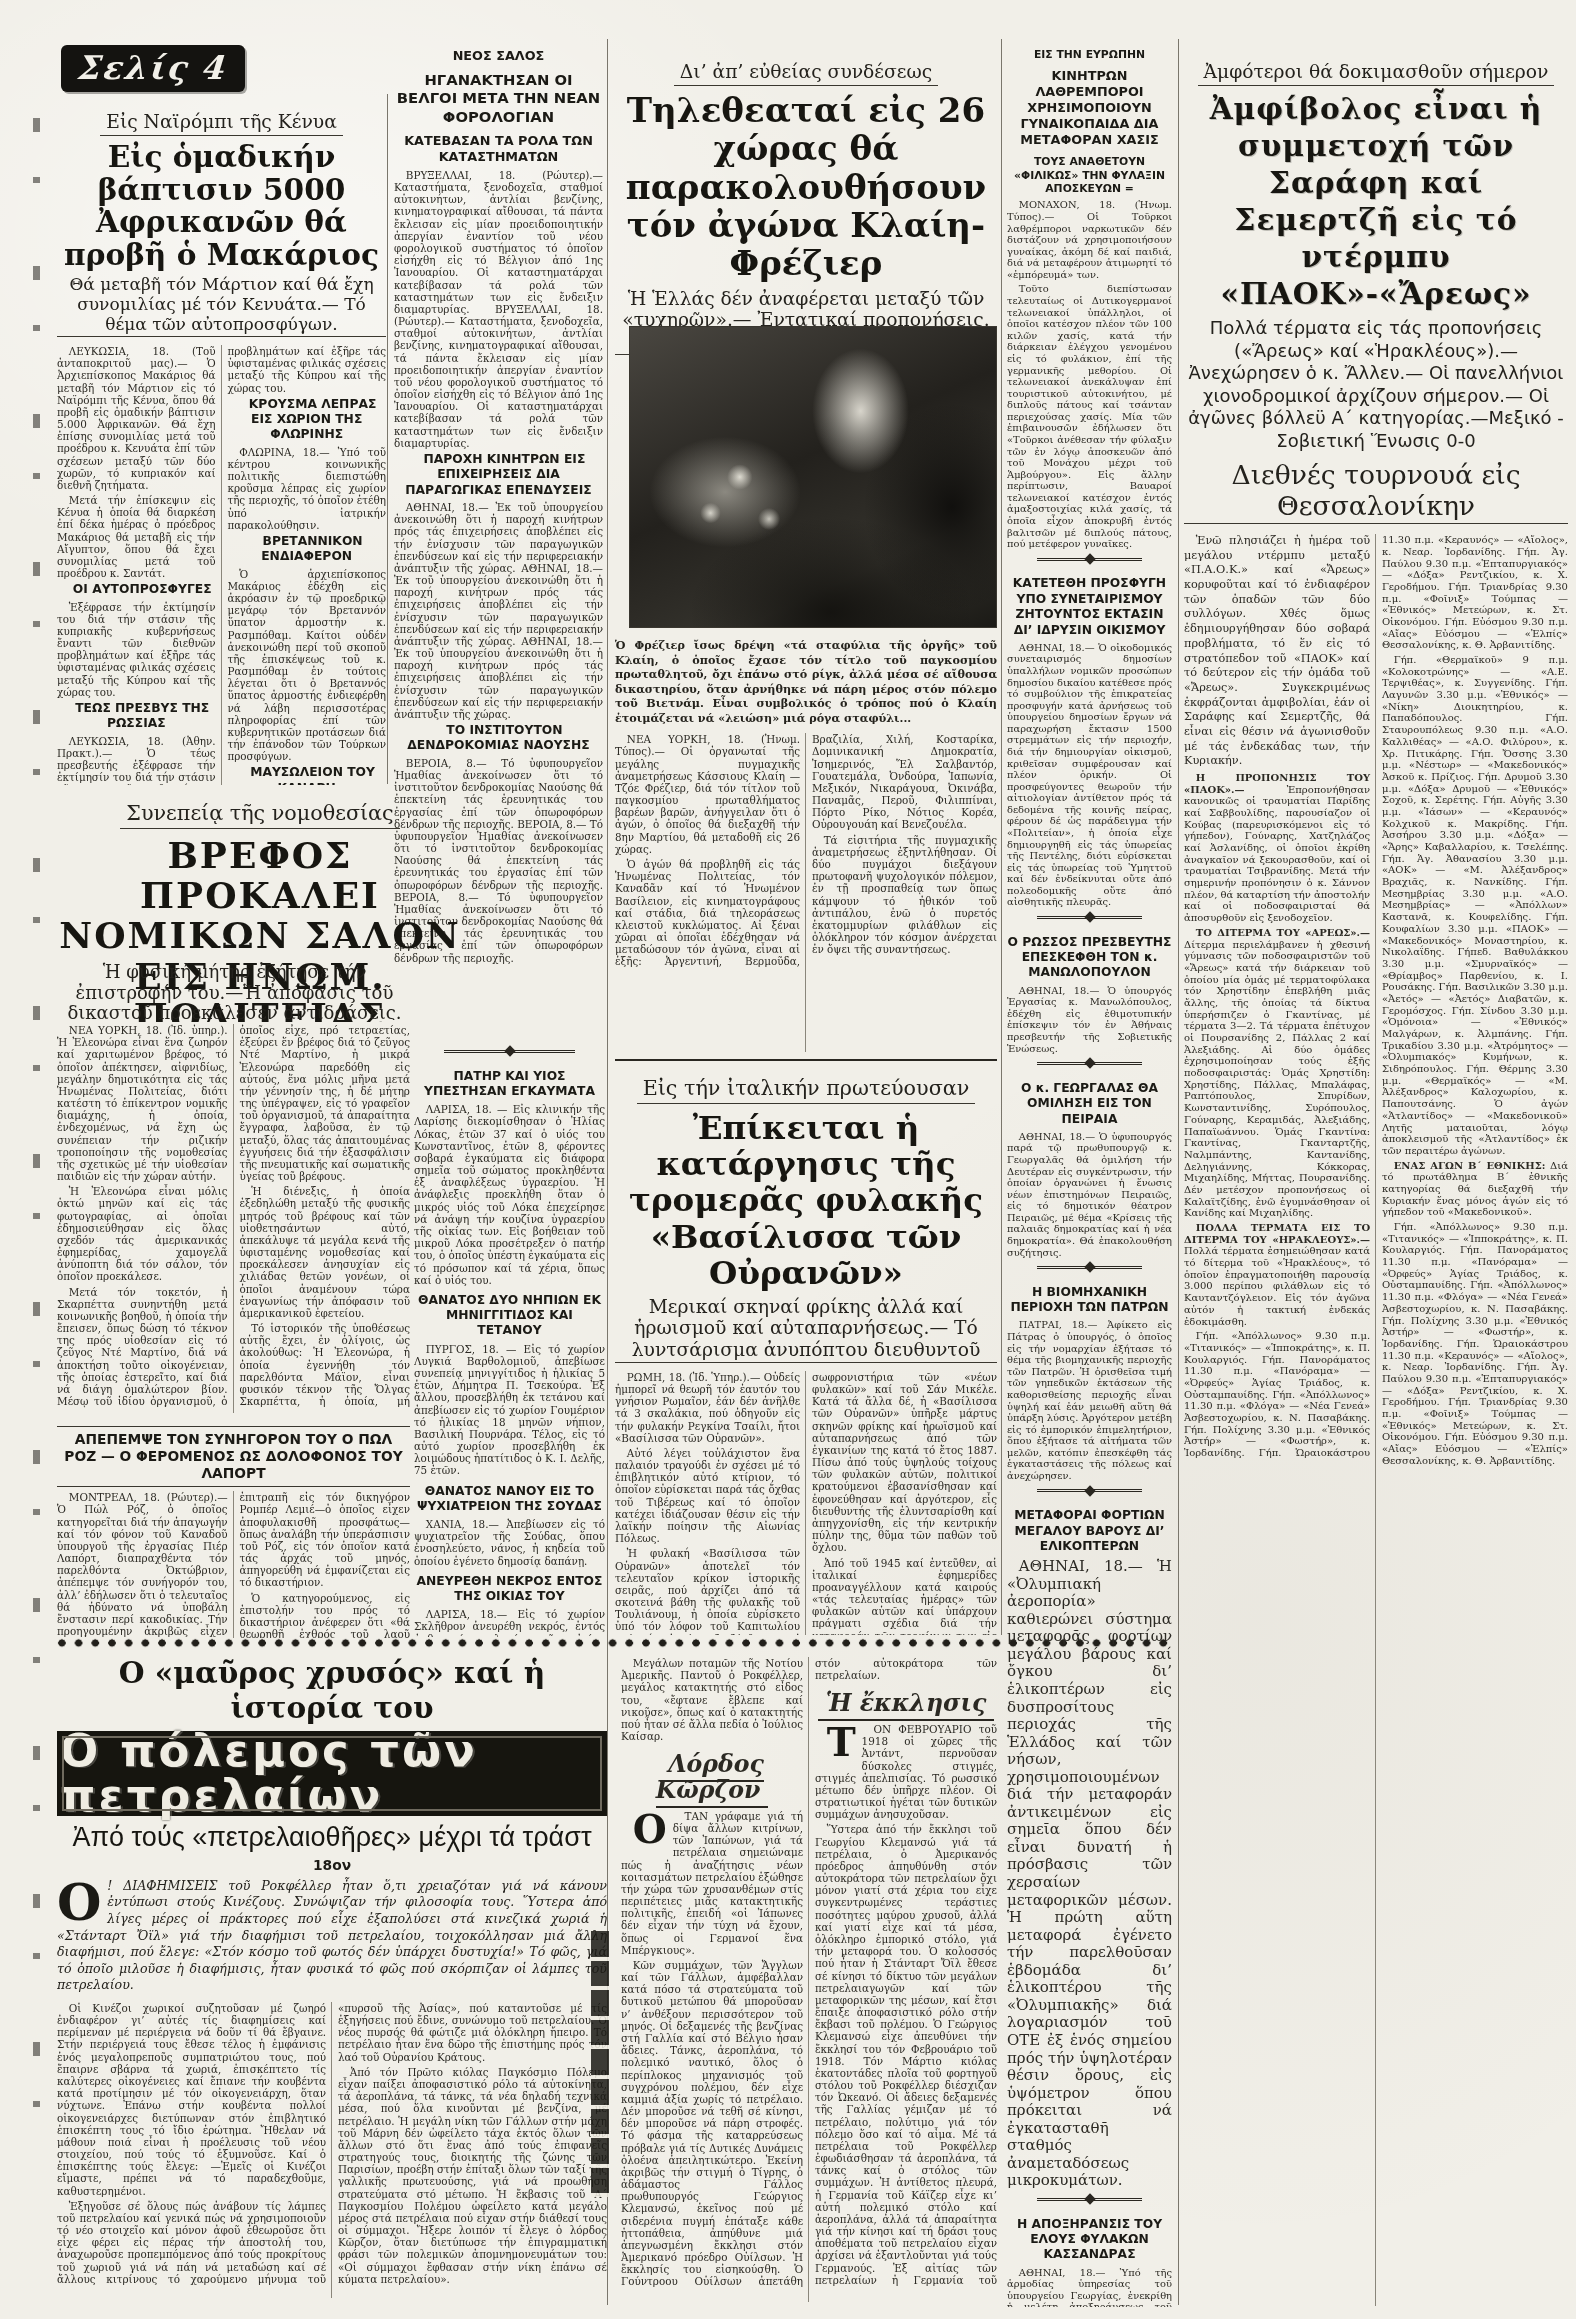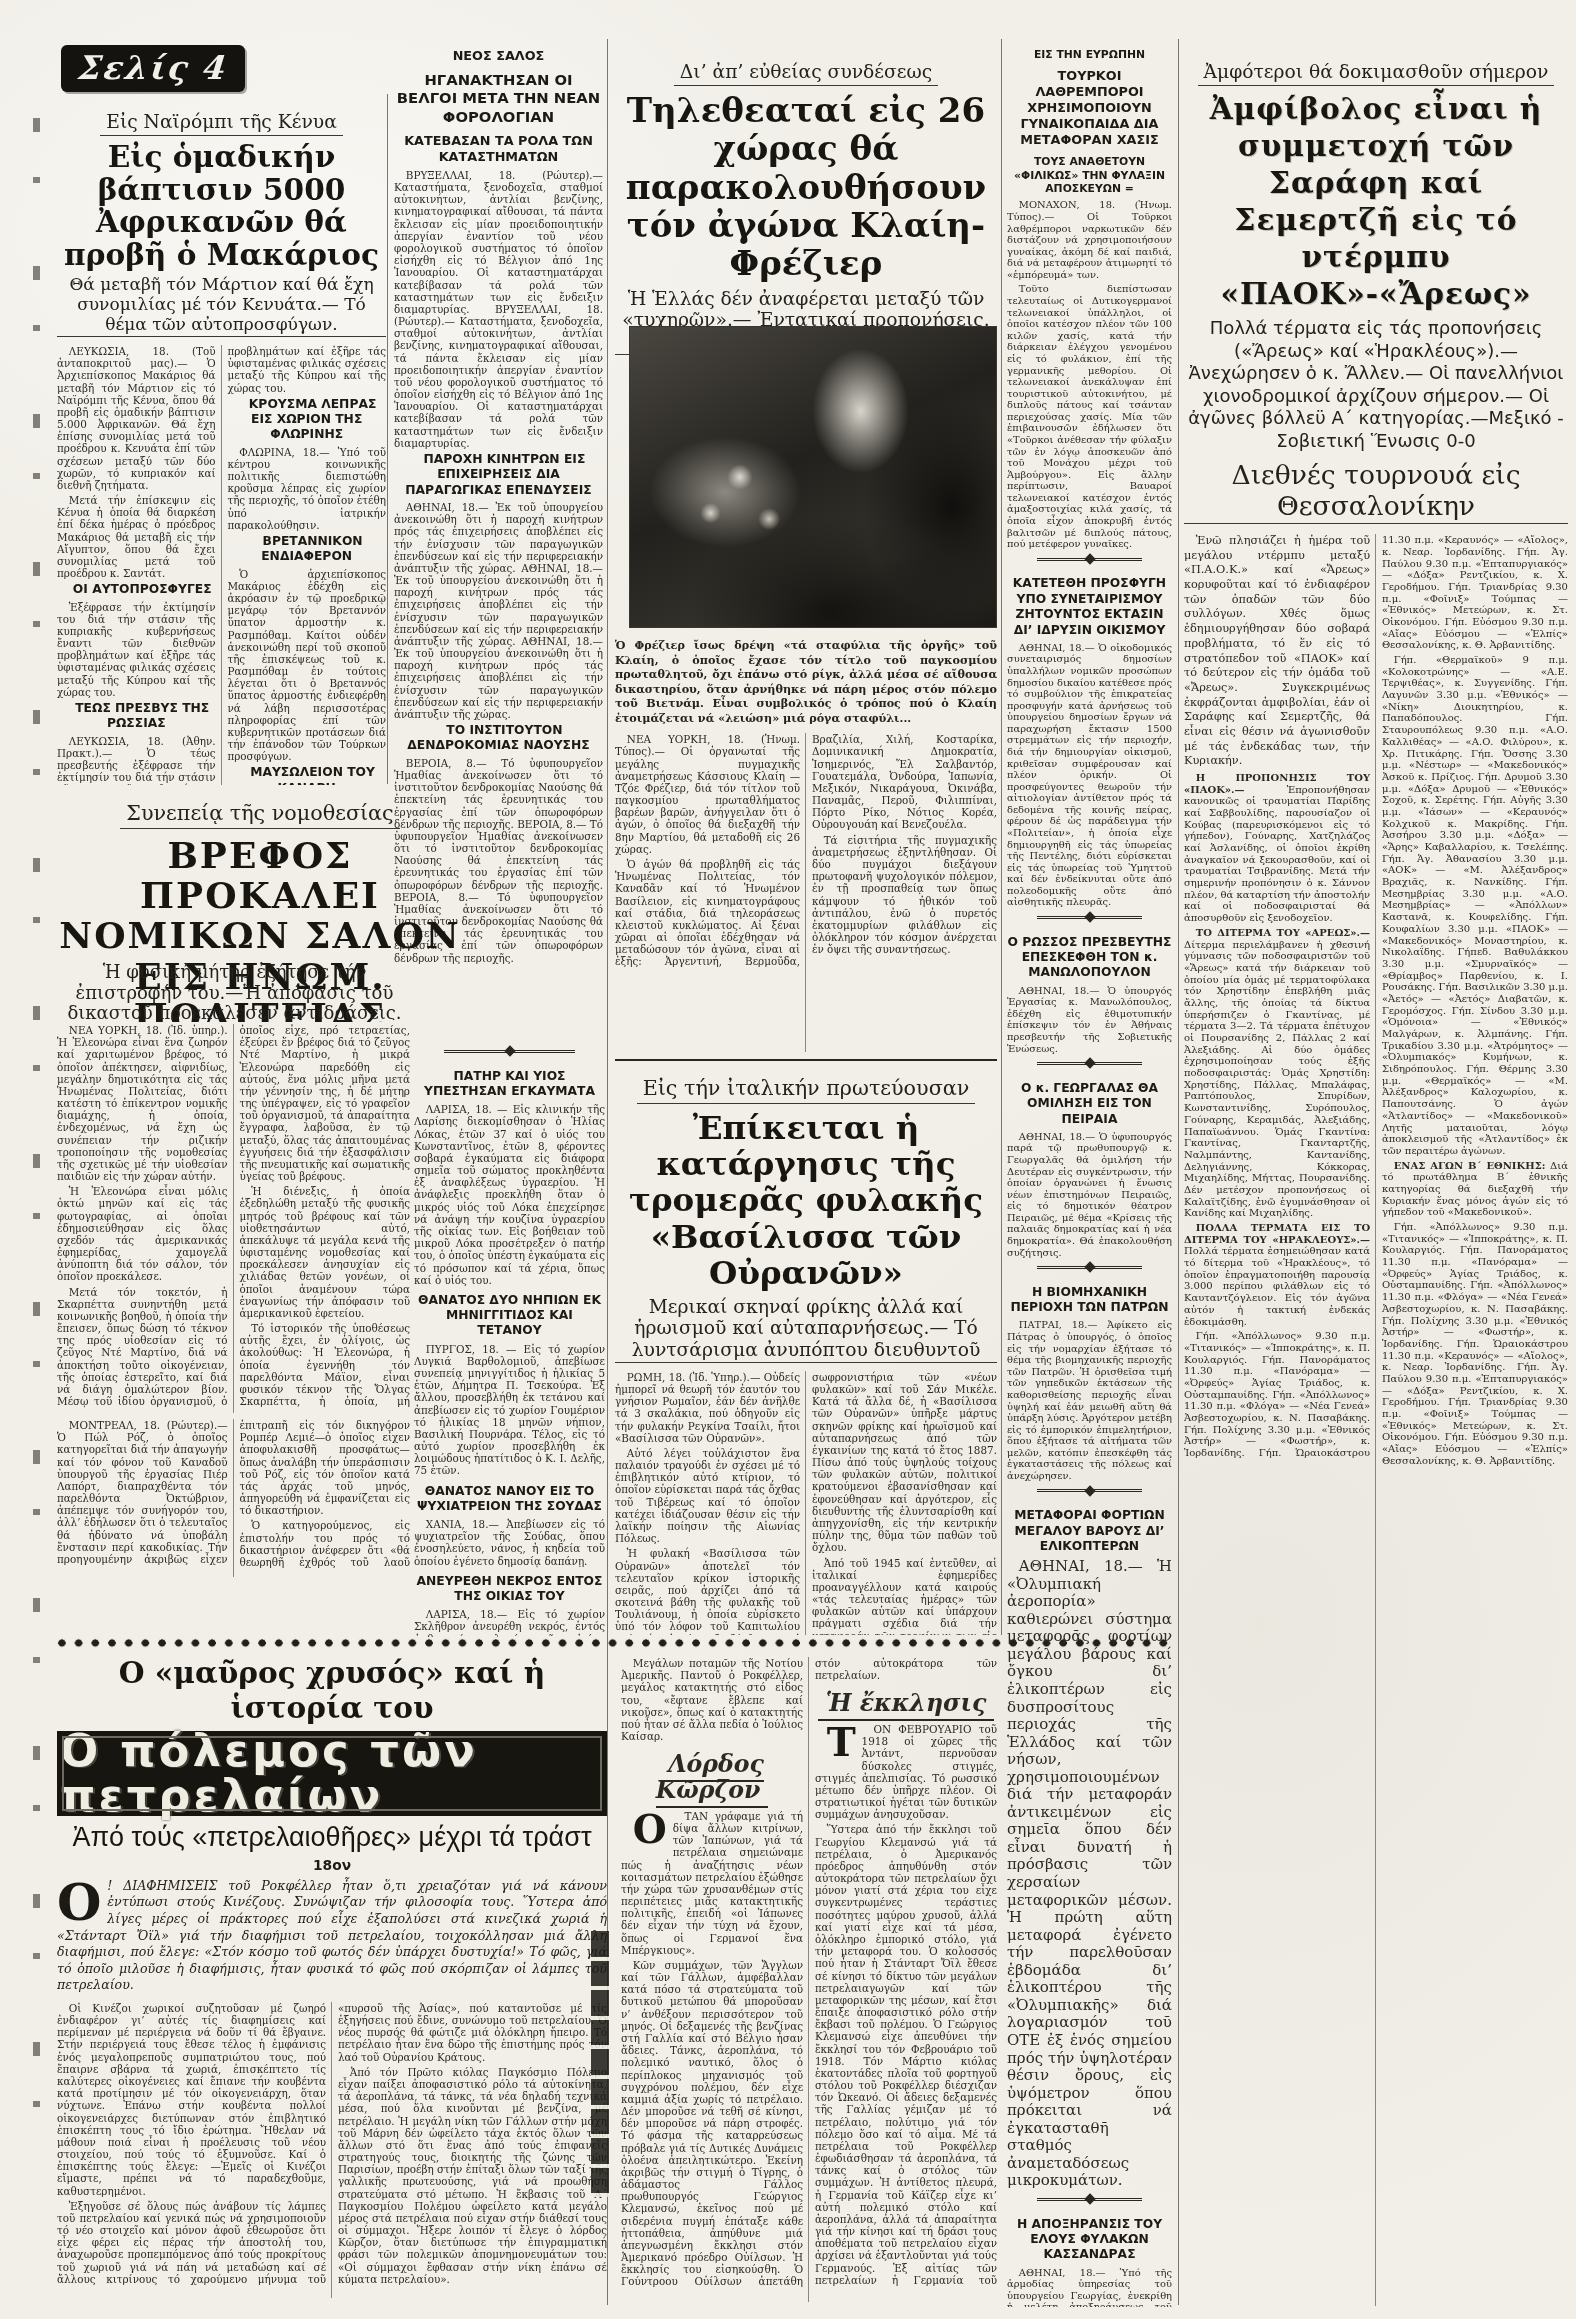--- a/index.html
+++ b/index.html
@@ -132,20 +132,21 @@
   <div class="blk body-txt cols2" style="left:57px;top:1024px;width:353px;height:389px">
       <p>ΝΕΑ ΥΟΡΚΗ, 18. (Ἰδ. ὑπηρ.). Ἡ Ἐλεονώρα εἶναι ἕνα ζωηρόν καί χαριτωμένον βρέφος, τό ὁποῖον ἀπέκτησεν, αἰφνιδίως, μεγάλην δημοτικότητα εἰς τάς Ἡνωμένας Πολιτείας, διότι κατέστη τό ἐπίκεντρον νομικῆς διαμάχης, ἡ ὁποία, ἐνδεχομένως, νά ἔχη ὡς συνέπειαν τήν ριζικήν τροποποίησιν τῆς νομοθεσίας τῆς σχετικῶς μέ τήν υἱοθεσίαν παιδιῶν εἰς τήν χώραν αὐτήν.</p>
       <p>Ἡ Ἐλεονώρα εἶναι μόλις ὀκτώ μηνῶν καί εἰς τάς φωτογραφίας, αἱ ὁποῖαι ἐδημοσιεύθησαν εἰς ὅλας σχεδόν τάς ἀμερικανικάς ἐφημερίδας, χαμογελᾶ ἀνύποπτη διά τόν σάλον, τόν ὁποῖον προεκάλεσε.</p>
       <p>Μετά τόν τοκετόν, ἡ Σκαρπέττα συνηντήθη μετά κοινωνικῆς βοηθοῦ, ἡ ὁποία τήν ἔπεισεν, ὅπως δώση τό τέκνον της πρός υἱοθεσίαν εἰς τό ζεῦγος Ντέ Μαρτίνο, διά νά ἀποκτήση τοῦτο οἰκογένειαν, τῆς ὁποίας ἐστερεῖτο, καί διά νά διάγη ὁμαλώτερον βίον. Μέσῳ τοῦ ἰδίου ὀργανισμοῦ, ὁ ὁποῖος εἶχε, πρό τετραετίας, ἐξεύρει ἕν βρέφος διά τό ζεῦγος Ντέ Μαρτίνο, ἡ μικρά Ἐλεονώρα παρεδόθη εἰς αὐτούς, ἕνα μόλις μῆνα μετά τήν γέννησίν της, ἡ δέ μήτηρ της ὑπέγραψεν, εἰς τό γραφεῖον τοῦ ὀργανισμοῦ, τά ἀπαραίτητα ἔγγραφα, λαβοῦσα, ἐν τῷ μεταξύ, ὅλας τάς ἀπαιτουμένας ἐγγυήσεις διά τήν ἐξασφάλισιν τῆς πνευματικῆς καί σωματικῆς ὑγείας τοῦ βρέφους.</p>
       <p>Ἡ διένεξις, ἡ ὁποία ἐξεδηλώθη μεταξύ τῆς φυσικῆς μητρός τοῦ βρέφους καί τῶν υἱοθετησάντων αὐτό, ἀπεκάλυψε τά μεγάλα κενά τῆς ὑφισταμένης νομοθεσίας καί προεκάλεσεν ἀνησυχίαν εἰς χιλιάδας θετῶν γονέων, οἱ ὁποῖοι ἀναμένουν τώρα ἐναγωνίως τήν ἀπόφασιν τοῦ ἀμερικανικοῦ ἐφετείου.</p>
       <p>Τό ἱστορικόν τῆς ὑποθέσεως αὐτῆς ἔχει, ἐν ὀλίγοις, ὡς ἀκολούθως: Ἡ Ἐλε­ονώρα, ἡ ὁποία ἐγεννήθη τόν παρελθόντα Μάϊον, εἶναι φυσικόν τέκνον τῆς Ὄλγας Σκαρπέττα, ἡ ὁποία, μή δυναμένη νά νομιμοποιήση τούς δεσμούς της μετά τοῦ πατρός τοῦ βρέφους, λόγῳ τοῦ ὅτι οὗτος εἶναι νυμφευμένος καί μή ἐπιθυμοῦσα νά λυπήση τούς γέροντας γονεῖς της, ἀνεχώρησεν, εἰς ἐνδιαφέρουσαν κατάστασιν ἐκ Κολομβίας.</p>
 
   </div>
 
   <div class="blk" style="left:57px;top:1419px;width:353px;height:219px">
+    <div class="ih" style="font-size:13.8px;border-top:1px solid #3a372f;border-bottom:1px solid #3a372f;padding:3.9px 0">ΑΠΕΠΕΜΨΕ ΤΟΝ ΣΥΝΗΓΟΡΟΝ ΤΟΥ Ο ΠΩΛ ΡΟΖ — Ο ΦΕΡΟΜΕΝΟΣ ΩΣ ΔΟΛΟΦΟΝΟΣ ΤΟΥ ΛΑΠΟΡΤ</div>
     <div class="body-txt cols2" style="height:158px">
       <p>ΜΟΝΤΡΕΑΛ, 18. (Ρώυτερ).— Ὁ Πώλ Ρόζ, ὁ ὁποῖος κατηγορεῖται διά τήν ἀπαγωγήν καί τόν φόνον τοῦ Καναδοῦ ὑπουργοῦ τῆς ἐργασίας Πιέρ Λαπόρτ, διαπραχθέντα τόν παρελθόντα Ὀκτώβριον, ἀπέπεμψε τόν συνήγορόν του, ἀλλ’ ἐδήλωσεν ὅτι ὁ τελευταῖος θά ἠδύνατο νά ὑποβάλη ἔνστασιν περί κακοδικίας. Τήν προηγουμένην ἀκριβῶς εἶχεν ἐπιτραπῆ εἰς τόν δικηγόρον Ρομπέρ Λεμιέ—ὁ ὁποῖος εἶχεν ἀποφυλακισθῆ προσφάτως—ὅπως ἀναλάβη τήν ὑπεράσπισιν τοῦ Ρόζ, εἰς τόν ὁποῖον κατά τάς ἀρχάς τοῦ μηνός, ἀπηγορεύθη νά ἐμφανίζεται εἰς τό δικαστήριον.</p>
       <p>Ὁ κατηγορούμενος, εἰς ἐπιστολήν του πρός τό δικαστήριον ἀνέφερεν ὅτι «θά θεωρηθῆ ἐχθρός τοῦ λαοῦ οἱοσδήποτε δικηγόρος ὁ ὁποῖος θά μέ ἐξεπροσώπει ἐν ἀπουσίᾳ μου». Ὁ 29ετής κ. Λεμιέ, ὁ ὁποῖος πρόκειται νά δικασθῆ, μέ τήν κατηγορίαν ὅτι ἀνήκει εἰς τό ἐκτός νόμου «μέτωπον ἀπελευθερώσεως τοῦ Κεμπέκ», ἐζήτησεν ἄδειαν νά ὑποβάλη ἔνστασιν περί κακοδικίας. Τό δικαστήριον ἀνέβαλε τήν ἐξέτασιν τῆς αἰτήσεώς του.</p>
     </div>
   </div>
 
   <div class="blk" style="left:414px;top:1042px;width:191px;height:595px">
     <div class="sep"></div>
     <div class="ih">ΠΑΤΗΡ ΚΑΙ ΥΙΟΣ ΥΠΕΣΤΗΣΑΝ ΕΓΚΑΥΜΑΤΑ</div>
     <div class="body-txt">
@@ -174,21 +175,21 @@
       <p>ΡΩΜΗ, 18. (Ἰδ. Ὑπηρ.).— Οὐδείς ἠμπορεῖ νά θεωρῆ τόν ἑαυτόν του γνήσιον Ρωμαῖον, ἐάν δέν ἀνῆλθε τά 3 σκαλάκια, πού ὁδηγοῦν εἰς τήν φυλακήν Ρεγκίνα Τσαίλι, ἤτοι «Βασίλισσα τῶν Οὐρανῶν».</p>
       <p>Αὐτό λέγει τοὐλάχιστον ἕνα παλαιόν τραγούδι ἐν σχέσει μέ τό ἐπιβλητικόν αὐτό κτίριον, τό ὁποῖον εὑρίσκεται παρά τάς ὄχθας τοῦ Τιβέρεως καί τό ὁποῖον κατέχει ἰδιάζουσαν θέσιν εἰς τήν λαϊκήν ποίησιν τῆς Αἰωνίας Πόλεως.</p>
       <p>Ἡ φυλακή «Βασίλισσα τῶν Οὐρανῶν» ἀποτελεῖ τόν τελευταῖον κρίκον ἱστορικῆς σειρᾶς, πού ἀρχίζει ἀπό τά σκοτεινά βάθη τῆς φυλακῆς τοῦ Τουλιάνουμ, ἡ ὁποία εὑρίσκετο ὑπό τόν λόφον τοῦ Καπιτωλίου καί τήν ὁποίαν διεδέχθησαν αἱ ἀπαισίας μνήμης φυλακαί Τόρ Ντί Νόνα καί τά σκοτεινά ὑπόγεια τοῦ πύργου Σάντ Ἀντζέλο διά νά καταλήξουν εἰς τά σύγχρονα σωφρονιστήρια τῶν «νέων φυλακῶν» καί τοῦ Σάν Μικέλε. Κατά τά ἄλλα δέ, ἡ «Βασίλισσα τῶν Οὐρανῶν» ὑπῆρξε μάρτυς σκηνῶν φρίκης καί ἡρωϊσμοῦ καί αὐταπαρνήσεως ἀπό τῶν ἐγκαινίων της κατά τό ἔτος 1887. Πίσω ἀπό τούς ὑψηλούς τοίχους τῶν φυλακῶν αὐτῶν, πολιτικοί κρατούμενοι ἐβασανίσθησαν καί ἐφονεύθησαν καί ἀργότερον, εἷς διευθυντής τῆς ἐλυντσαρίσθη καί ἀπηγχονίσθη, εἰς τήν κεντρικήν πύλην της, θῦμα τῶν παθῶν τοῦ ὄχλου.</p>
       <p>Ἀπό τοῦ 1945 καί ἐντεῦθεν, αἱ ἰταλικαί ἐφημερίδες προαναγγέλλουν κατά καιρούς «τάς τελευταίας ἡμέρας» τῶν φυλακῶν αὐτῶν καί ὑπάρχουν πράγματι σχέδια διά τήν μεταφοράν τῶν τροφίμων των εἰς τό εὐρύχωρον νέον σωφρονιστικόν ἵδρυμα ἐν Ρεμίμπια. Ἀλλά κατά τά φαινόμενα ἡ μεταφορά των θά καθυστερήση ἔτι ἕν εἰσέτι ἔτος.</p>
 
     </div>
   </div>
 
   <div class="blk" style="left:1007px;top:41px;width:165px;height:2266px">
     <div class="ih" style="font-size:10.8px">ΕΙΣ ΤΗΝ ΕΥΡΩΠΗΝ</div>
-    <div class="ih" style="font-size:12.8px">ΤΟΥΡΚΟΙ ΛΑΘΡΕΜΠΟΡΟΙ ΧΡΗΣΙΜΟΠΟΙΟΥΝ ΓΥΝΑΙΚΟΠΑΙΔΑ ΔΙΑ ΜΕΤΑΦΟΡΑΝ ΧΑΣΙΣ</div>
+    <div class="ih" style="font-size:12.8px">ΚΙΝΗΤΡΩΝ ΛΑΘΡΕΜΠΟΡΟΙ ΧΡΗΣΙΜΟΠΟΙΟΥΝ ΓΥΝΑΙΚΟΠΑΙΔΑ ΔΙΑ ΜΕΤΑΦΟΡΑΝ ΧΑΣΙΣ</div>
     <div class="ih" style="font-size:10.8px">ΤΟΥΣ ΑΝΑΘΕΤΟΥΝ «ΦΙΛΙΚΩΣ» ΤΗΝ ΦΥΛΑΞΙΝ ΑΠΟΣΚΕΥΩΝ =</div>
     <div class="body-txt" style="font-size:9.9px">
       <p>ΜΟΝΑΧΟΝ, 18. (Ἡνωμ. Τύπος).— Οἱ Τοῦρκοι λαθρέμποροι ναρκωτικῶν δέν διστάζουν νά χρησιμοποιήσουν γυναίκας, ἀκόμη δέ καί παιδιά, διά νά μεταφέρουν ἀτιμωρητί τό «ἐμπόρευμά» των.</p>
       <p>Τοῦτο διεπίστωσαν τελευταίως οἱ Δυτικογερμανοί τελωνειακοί ὑπάλληλοι, οἱ ὁποῖοι κατέσχον πλέον τῶν 100 κιλῶν χασίς, κατά τήν διάρκειαν ἐλέγχου γενομένου εἰς τό φυλάκιον, ἐπί τῆς γερμανικῆς μεθορίου. Οἱ τελωνειακοί ἀνεκάλυψαν ἐπί τουριστικοῦ αὐτοκινήτου, μέ διπλοῦς πάτους καί τσάνταν περιεχούσας χασίς. Μία τῶν ἐπιβαινουσῶν ἐδήλωσεν ὅτι «Τοῦρκοι ἀνέθεσαν τήν φύλαξιν τῶν ἐν λόγῳ ἀποσκευῶν ἀπό τοῦ Μονάχου μέχρι τοῦ Ἁμβούργου». Εἰς ἄλλην περίπτωσιν, Βαυαροί τελωνειακοί κατέσχον ἐντός ἁμαξοστοιχίας κιλά χασίς, τά ὁποῖα εἶχον ἀποκρυβῆ ἐντός βαλιτσῶν μέ διπλούς πάτους, πού μετέφερον γυναῖκες.</p>
     </div>
     <div class="sep"></div>
     <div class="ih">ΚΑΤΕΤΕΘΗ ΠΡΟΣΦΥΓΗ ΥΠΟ ΣΥΝΕΤΑΙΡΙΣΜΟΥ ΖΗΤΟΥΝΤΟΣ ΕΚΤΑΣΙΝ ΔΙ’ ΙΔΡΥΣΙΝ ΟΙΚΙΣΜΟΥ</div>
     <div class="body-txt" style="font-size:9.9px">
         <p>ΑΘΗΝΑΙ, 18.— Ὁ οἰκοδομικός συνεταιρισμός δημοσίων ὑπαλλήλων νομικῶν προσώπων δημοσίου δικαίου κατέθεσε πρός τό συμβούλιον τῆς ἐπικρατείας προσφυγήν κατά ἀρνήσεως τοῦ ὑπουργείου δημοσίων ἔργων νά παραχωρήση ἔκτασιν 1500 στρεμμάτων εἰς τήν περιοχήν, διά τήν δημιουργίαν οἰκισμοῦ, κριθεῖσαν συμφέρουσαν καί πλέον ὁρικήν. Οἱ προσφεύγοντες θεωροῦν τήν αἰτιολογίαν ἀντίθετον πρός τά δεδομένα τῆς κοινῆς πείρας, φέρουν δέ ὡς παράδειγμα τήν «Πολιτείαν», ἡ ὁποία εἶχε δημιουργηθῆ εἰς τάς ὑπωρείας τῆς Πεντέλης, διότι εὑρίσκεται εἰς τάς ὑπωρείας τοῦ Ὑμηττοῦ καί δέν ἐνδείκνυται οὔτε ἀπό πολεοδομικῆς οὔτε ἀπό αἰσθητικῆς πλευρᾶς.</p>
       </div>

